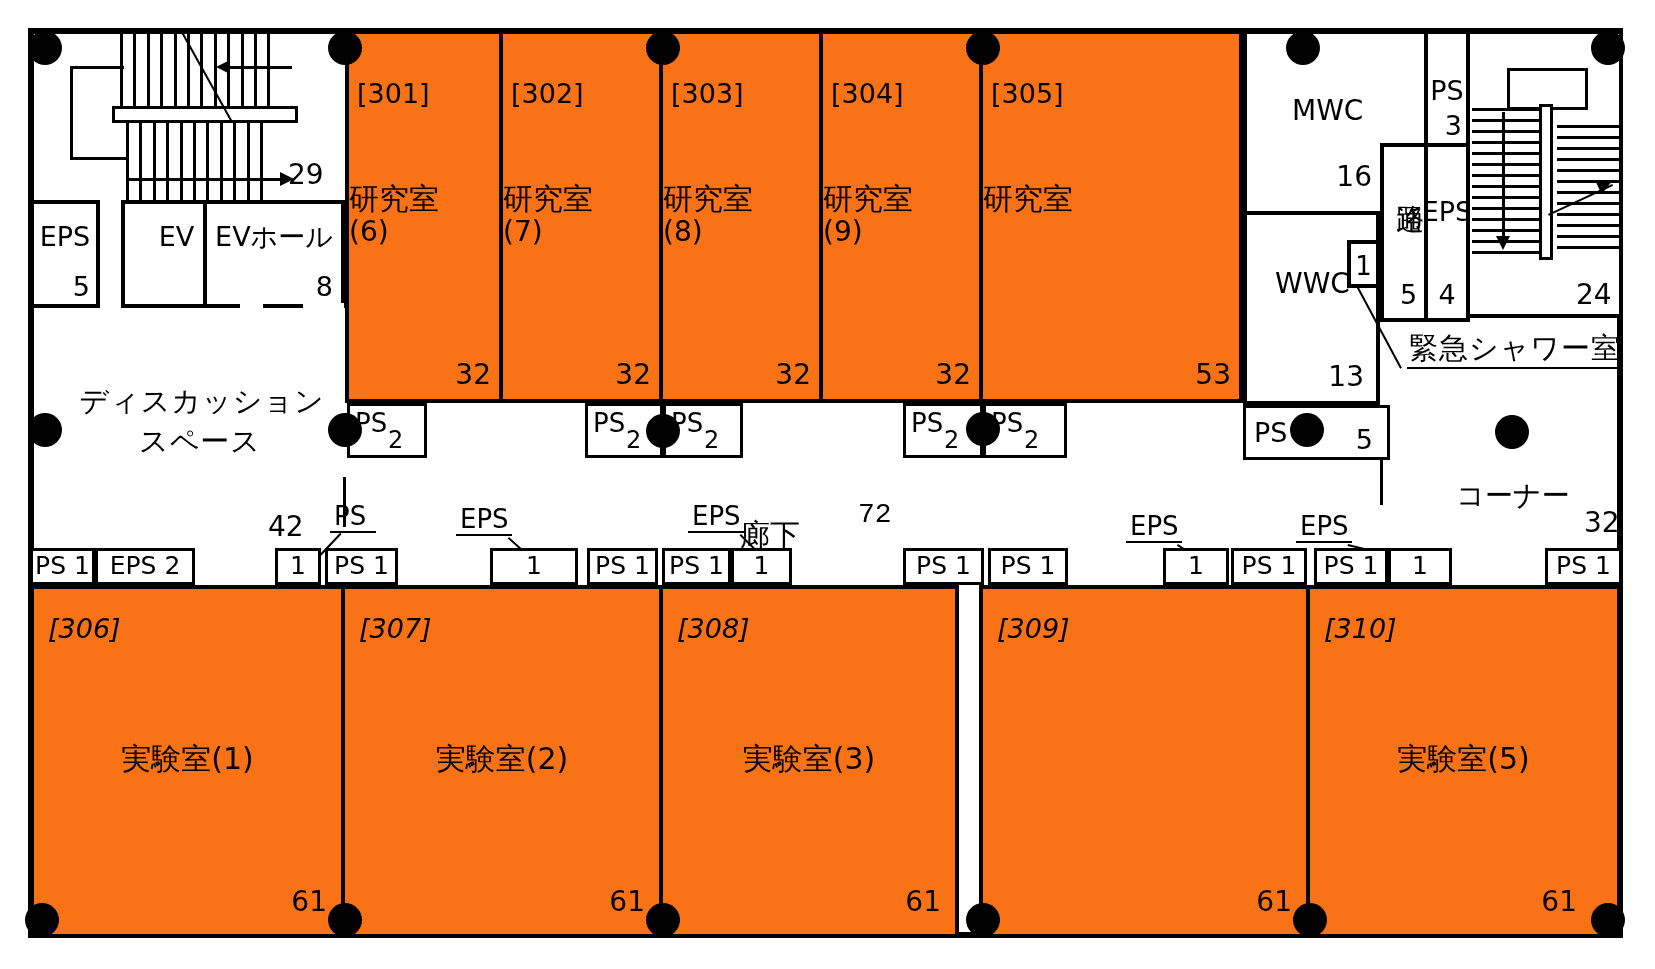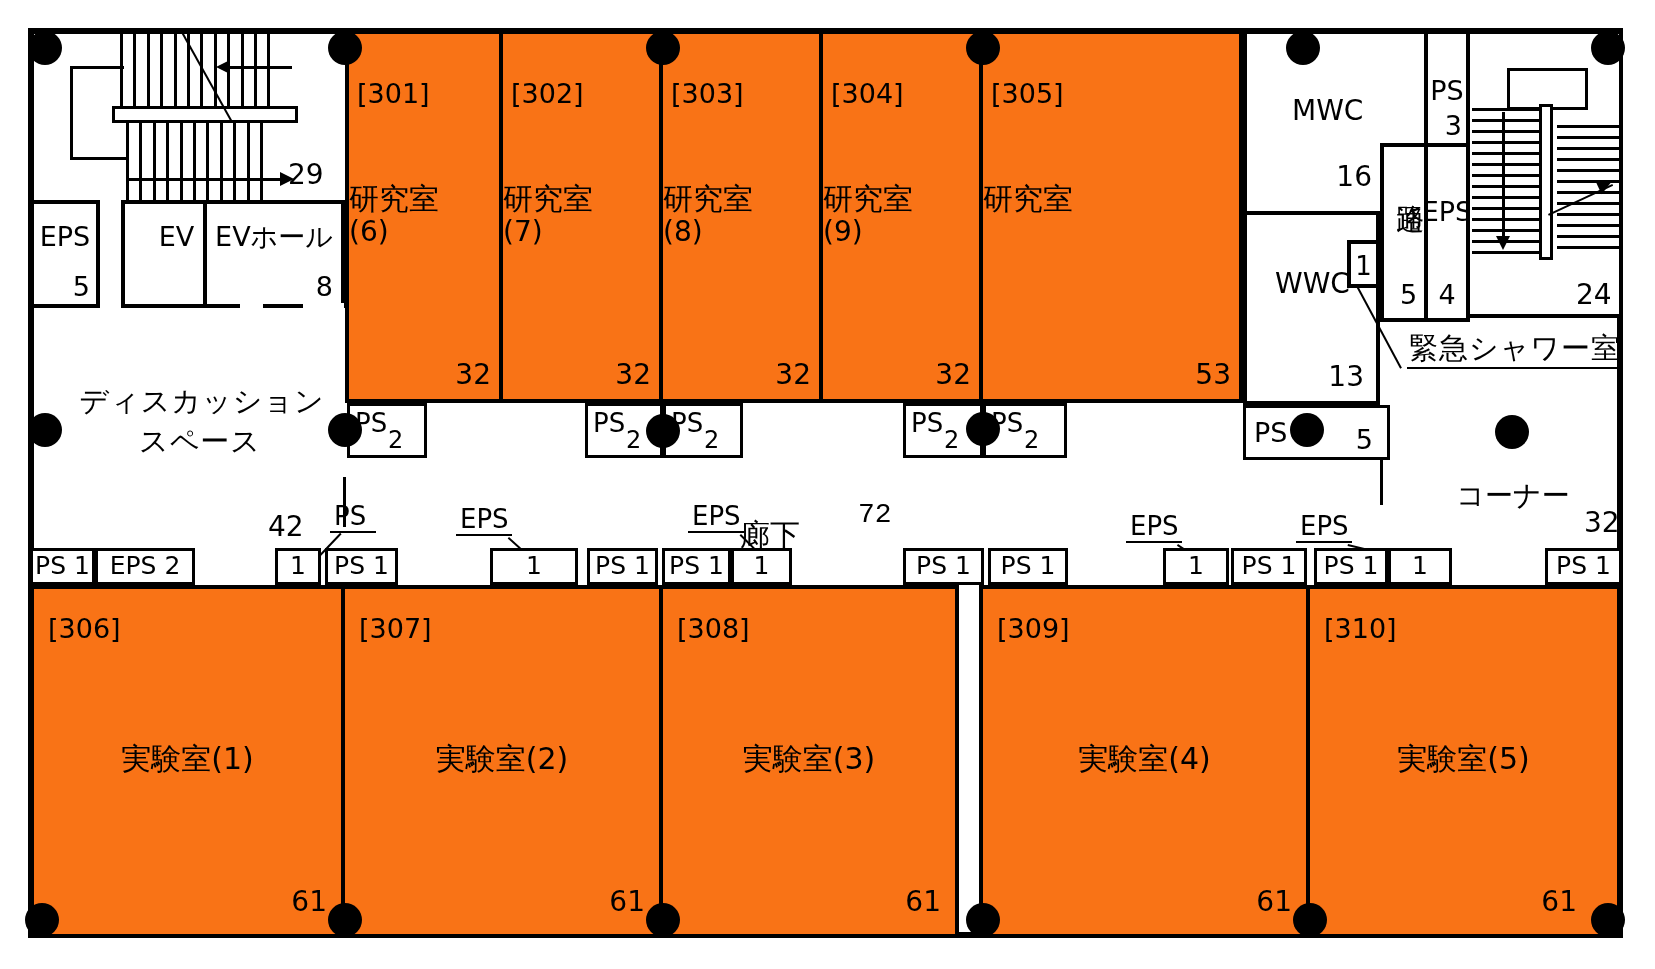--- a/index.html
+++ b/index.html
@@ -14,21 +14,21 @@
   .col{position:absolute;width:34px;height:34px;border-radius:50%;background:#000;}
   .lbl{position:absolute;white-space:pre;line-height:1.1;}
   .ctr{text-align:center;}
   .line{position:absolute;height:2px;background:#000;transform-origin:0 0;}
   .u{position:absolute;height:2px;background:#000;}
   .treads-v{position:absolute;background:repeating-linear-gradient(90deg,#000 0px,#000 3px,rgba(0,0,0,0) 3px,rgba(0,0,0,0) 13.4px);}
   .treads-h{position:absolute;background:repeating-linear-gradient(180deg,#000 0px,#000 3px,rgba(0,0,0,0) 3px,rgba(0,0,0,0) 11px);}
   .rid{position:absolute;left:8px;top:44px;font-size:27px;}
   .rarea{position:absolute;right:8px;bottom:8px;font-size:28px;}
   .rname{position:absolute;left:0;right:0;top:148px;text-align:left;font-size:30px;line-height:33px;}
-  .lid{position:absolute;left:14px;top:24px;font-size:27px;}
+  .lid{position:absolute;left:14px;top:24px;font-size:27px;font-style:italic;}
   .lname{position:absolute;left:0;right:0;top:150px;text-align:center;font-size:30px;}
   .larea{position:absolute;right:14px;bottom:16px;font-size:28px;}
   .ps2l{position:absolute;left:5px;top:2px;font-size:26px;}
   .ps2s{position:absolute;left:38px;top:20px;font-size:24px;}
   .arrow{position:absolute;width:0;height:0;}
 </style>
 </head>
 <body>
 
 <div id="plan">
@@ -88,21 +88,20 @@
     <div class="lname">実験室(2)</div>
     <span class="larea">61</span>
   </div>
   <div class="room pink" style="left:659px;top:585px;width:300px;height:353px;">
     <span class="lid">[308]</span>
     <div class="lname">実験室(3)</div>
     <span class="larea">61</span>
   </div>
   <div class="room pink" style="left:979px;top:585px;width:331px;height:353px;">
     <span class="lid">[309]</span>
-    <div class="lname">実験室(4)</div>
     <span class="larea">61</span>
   </div>
   <div class="room pink" style="left:1306px;top:585px;width:315px;height:353px;">
     <span class="lid">[310]</span>
     <div class="lname">実験室(5)</div>
     <span class="larea" style="right:40px;">61</span>
   </div>
 
   <div class="room white" style="left:30px;top:200px;width:70px;height:108px;">
     <div class="ctr lbl" style="left:0;right:0;top:18px;font-size:27px;">EPS</div>

